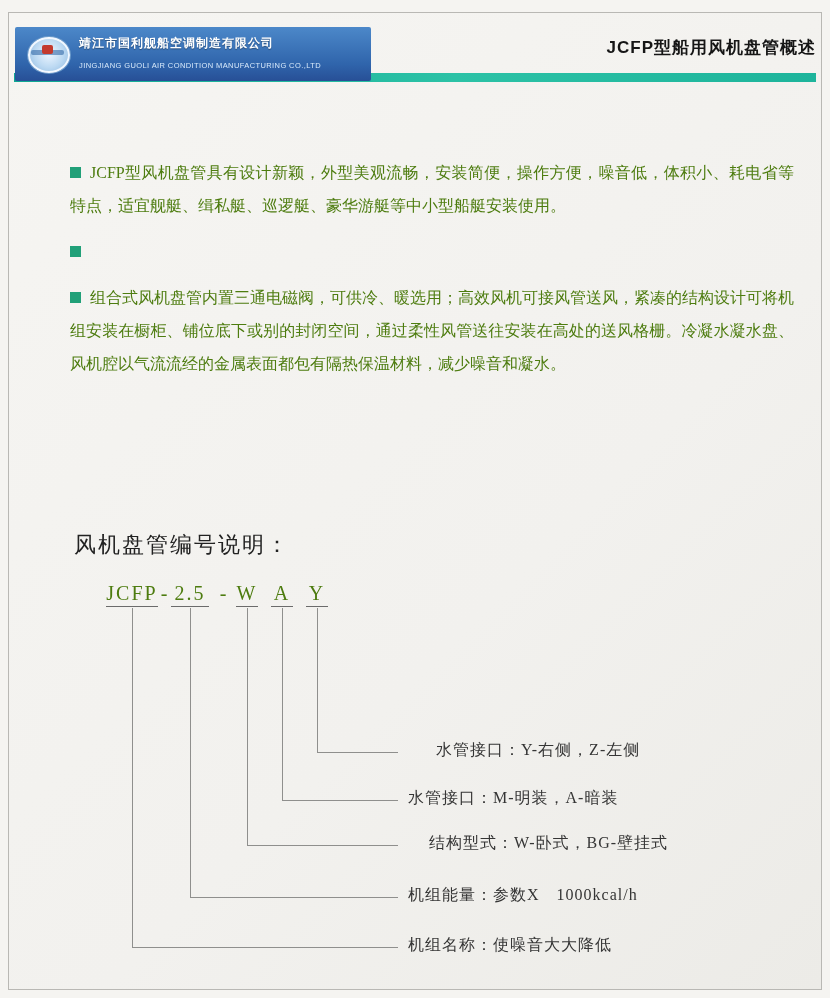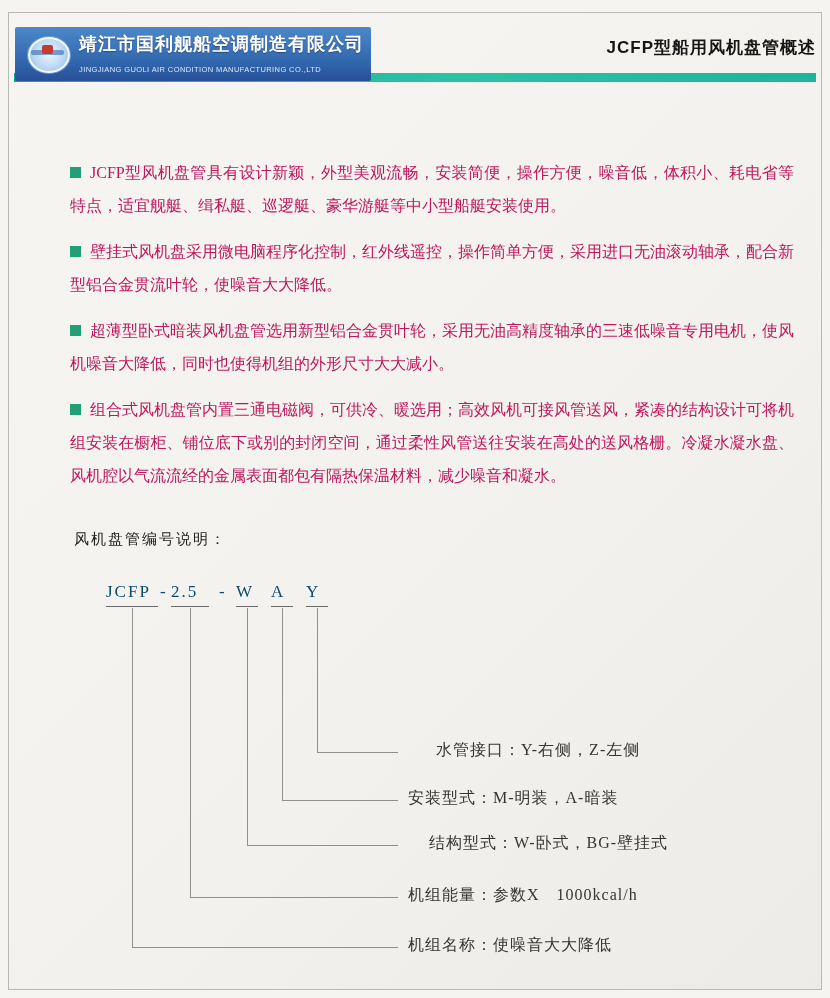--- a/index.html
+++ b/index.html
@@ -19,52 +19,52 @@
   .brand-box{
     position:absolute;left:15px;top:27px;width:356px;height:54px;
     background:linear-gradient(180deg,#4c88c9 0%,#2f64ab 70%,#274f96 100%);
     border-radius:2px;display:flex;align-items:center;padding-left:10px;box-sizing:border-box;
   }
   .logo{
     width:46px;height:42px;flex:0 0 auto;margin-right:8px;position:relative;
   }
   .brand-text{display:flex;flex-direction:column;line-height:1.05;}
   .brand-zh{
-    color:#ffffff;font-family:Liberation Serif, serif;font-weight:bold;
-    font-size:18px;letter-spacing:1px;text-shadow:0 1px 1px rgba(0,0,0,.35);
+    color:#ffffff;font-family:Liberation Mono, monospace;font-weight:bold;
+    font-size:12px;letter-spacing:1px;text-shadow:0 1px 1px rgba(0,0,0,.35);
   }
   .brand-en{
     color:#d8eafb;font-family:"Liberation Sans",sans-serif;font-size:7.5px;
     letter-spacing:.4px;margin-top:12px;
   }
   .page-title{
     position:absolute;right:14px;top:36px;
     font-family:"Liberation Sans",sans-serif;font-weight:bold;
     font-size:17px;color:#161616;letter-spacing:1px;
   }
   
   .intro{
     position:absolute;left:70px;top:156px;width:724px;
   }
   .para{
-    margin:0 0 13px 0;font-size:16px;line-height:33px;color:#be185d;
+    margin:0 0 13px 0;font-size:16px;line-height:33px;color:#4d7c0f;
     text-align:justify;
   }
   .bullet{
     display:inline-block;width:11px;height:11px;background:#21a078;
     margin-right:9px;vertical-align:baseline;position:relative;top:0px;
   }
   
   .diagram-heading{
-    position:absolute;left:74px;top:530px;font-size:15px;color:#222;letter-spacing:2px;
+    position:absolute;left:74px;top:530px;font-size:22px;color:#222;letter-spacing:2px;
   }
   .diagram{position:absolute;left:0;top:576px;width:830px;height:410px;}
   .seg{
-    position:absolute;top:6px;height:24px;text-align:left;
-    font-size:17px;color:#0c4a6e;letter-spacing:2px;
+    position:absolute;top:6px;height:24px;text-align:center;
+    font-size:20px;color:#4d7c0f;letter-spacing:2px;
   }
   .seg.u{border-bottom:1px solid #6b6b6b;}
   .vline{position:absolute;width:1px;background:#8f8f8d;top:32px;}
   .hline{position:absolute;height:1px;background:#8f8f8d;}
   .dlabel{
     position:absolute;left:408px;height:24px;font-size:16px;color:#353535;
     letter-spacing:1px;white-space:pre;
   }
   
   .logo .ring{
@@ -94,22 +94,21 @@
     </div>
     <div class="brand-text">
       <div class="brand-zh">靖江市国利舰船空调制造有限公司</div>
       <div class="brand-en">JINGJIANG GUOLI AIR CONDITION MANUFACTURING CO.,LTD</div>
     </div>
   </div>
   <div class="page-title">JCFP型船用风机盘管概述</div>
 
   <div class="intro">
     <p class="para"><span class="bullet"></span><span>JCFP型风机盘管具有设计新颖，外型美观流畅，安装简便，操作方便，噪音低，体积小、耗电省等特点，适宜舰艇、缉私艇、巡逻艇、豪华游艇等中小型船艇安装使用。</span></p>
-    <p class="para"><span class="bullet"></span><span>壁挂式风机盘采用微电脑程序化控制，红外线遥控，操作简单方便，采用进口无油滚动轴承，配合新型铝合金贯流叶轮，使噪音大大降低。</span></p>
-    <p class="para"><span class="bullet"></span><span>超薄型卧式暗装风机盘管选用新型铝合金贯叶轮，采用无油高精度轴承的三速低噪音专用电机，使风机噪音大降低，同时也使得机组的外形尺寸大大减小。</span></p>
+    <p class="para"><span class="bullet"></span></p>
     <p class="para"><span class="bullet"></span><span>组合式风机盘管内置三通电磁阀，可供冷、暖选用；高效风机可接风管送风，紧凑的结构设计可将机组安装在橱柜、铺位底下或别的封闭空间，通过柔性风管送往安装在高处的送风格栅。冷凝水凝水盘、风机腔以气流流经的金属表面都包有隔热保温材料，减少噪音和凝水。</span></p>
   </div>
 
   <div class="diagram-heading">风机盘管编号说明：</div>
 
   <div class="diagram">
 
     <div class="seg u" style="left:106px;width:52px;">JCFP</div>
     <div class="seg" style="left:160px;width:10px;">-</div>
     <div class="seg u" style="left:171px;width:38px;">2.5</div>
@@ -124,18 +123,18 @@
     <div class="vline" style="left:190px;height:289px;"></div>
     <div class="vline" style="left:132px;height:339px;"></div>
 
     <div class="hline" style="left:317px;top:176px;width:81px;"></div>
     <div class="hline" style="left:282px;top:224px;width:116px;"></div>
     <div class="hline" style="left:247px;top:269px;width:151px;"></div>
     <div class="hline" style="left:190px;top:321px;width:208px;"></div>
     <div class="hline" style="left:132px;top:371px;width:266px;"></div>
 
     <div class="dlabel" style="top:164px;margin-left:28px;">水管接口：Y-右侧，Z-左侧</div>
-    <div class="dlabel" style="top:212px;">安装型式：M-明装，A-暗装</div>
+    <div class="dlabel" style="top:212px;">水管接口：M-明装，A-暗装</div>
     <div class="dlabel" style="top:257px;margin-left:21px;">结构型式：W-卧式，BG-壁挂式</div>
     <div class="dlabel" style="top:309px;">机组能量：参数X　1000kcal/h</div>
     <div class="dlabel" style="top:359px;">机组名称：使噪音大大降低</div>
   </div>
 </div>
 
 </body></html>

